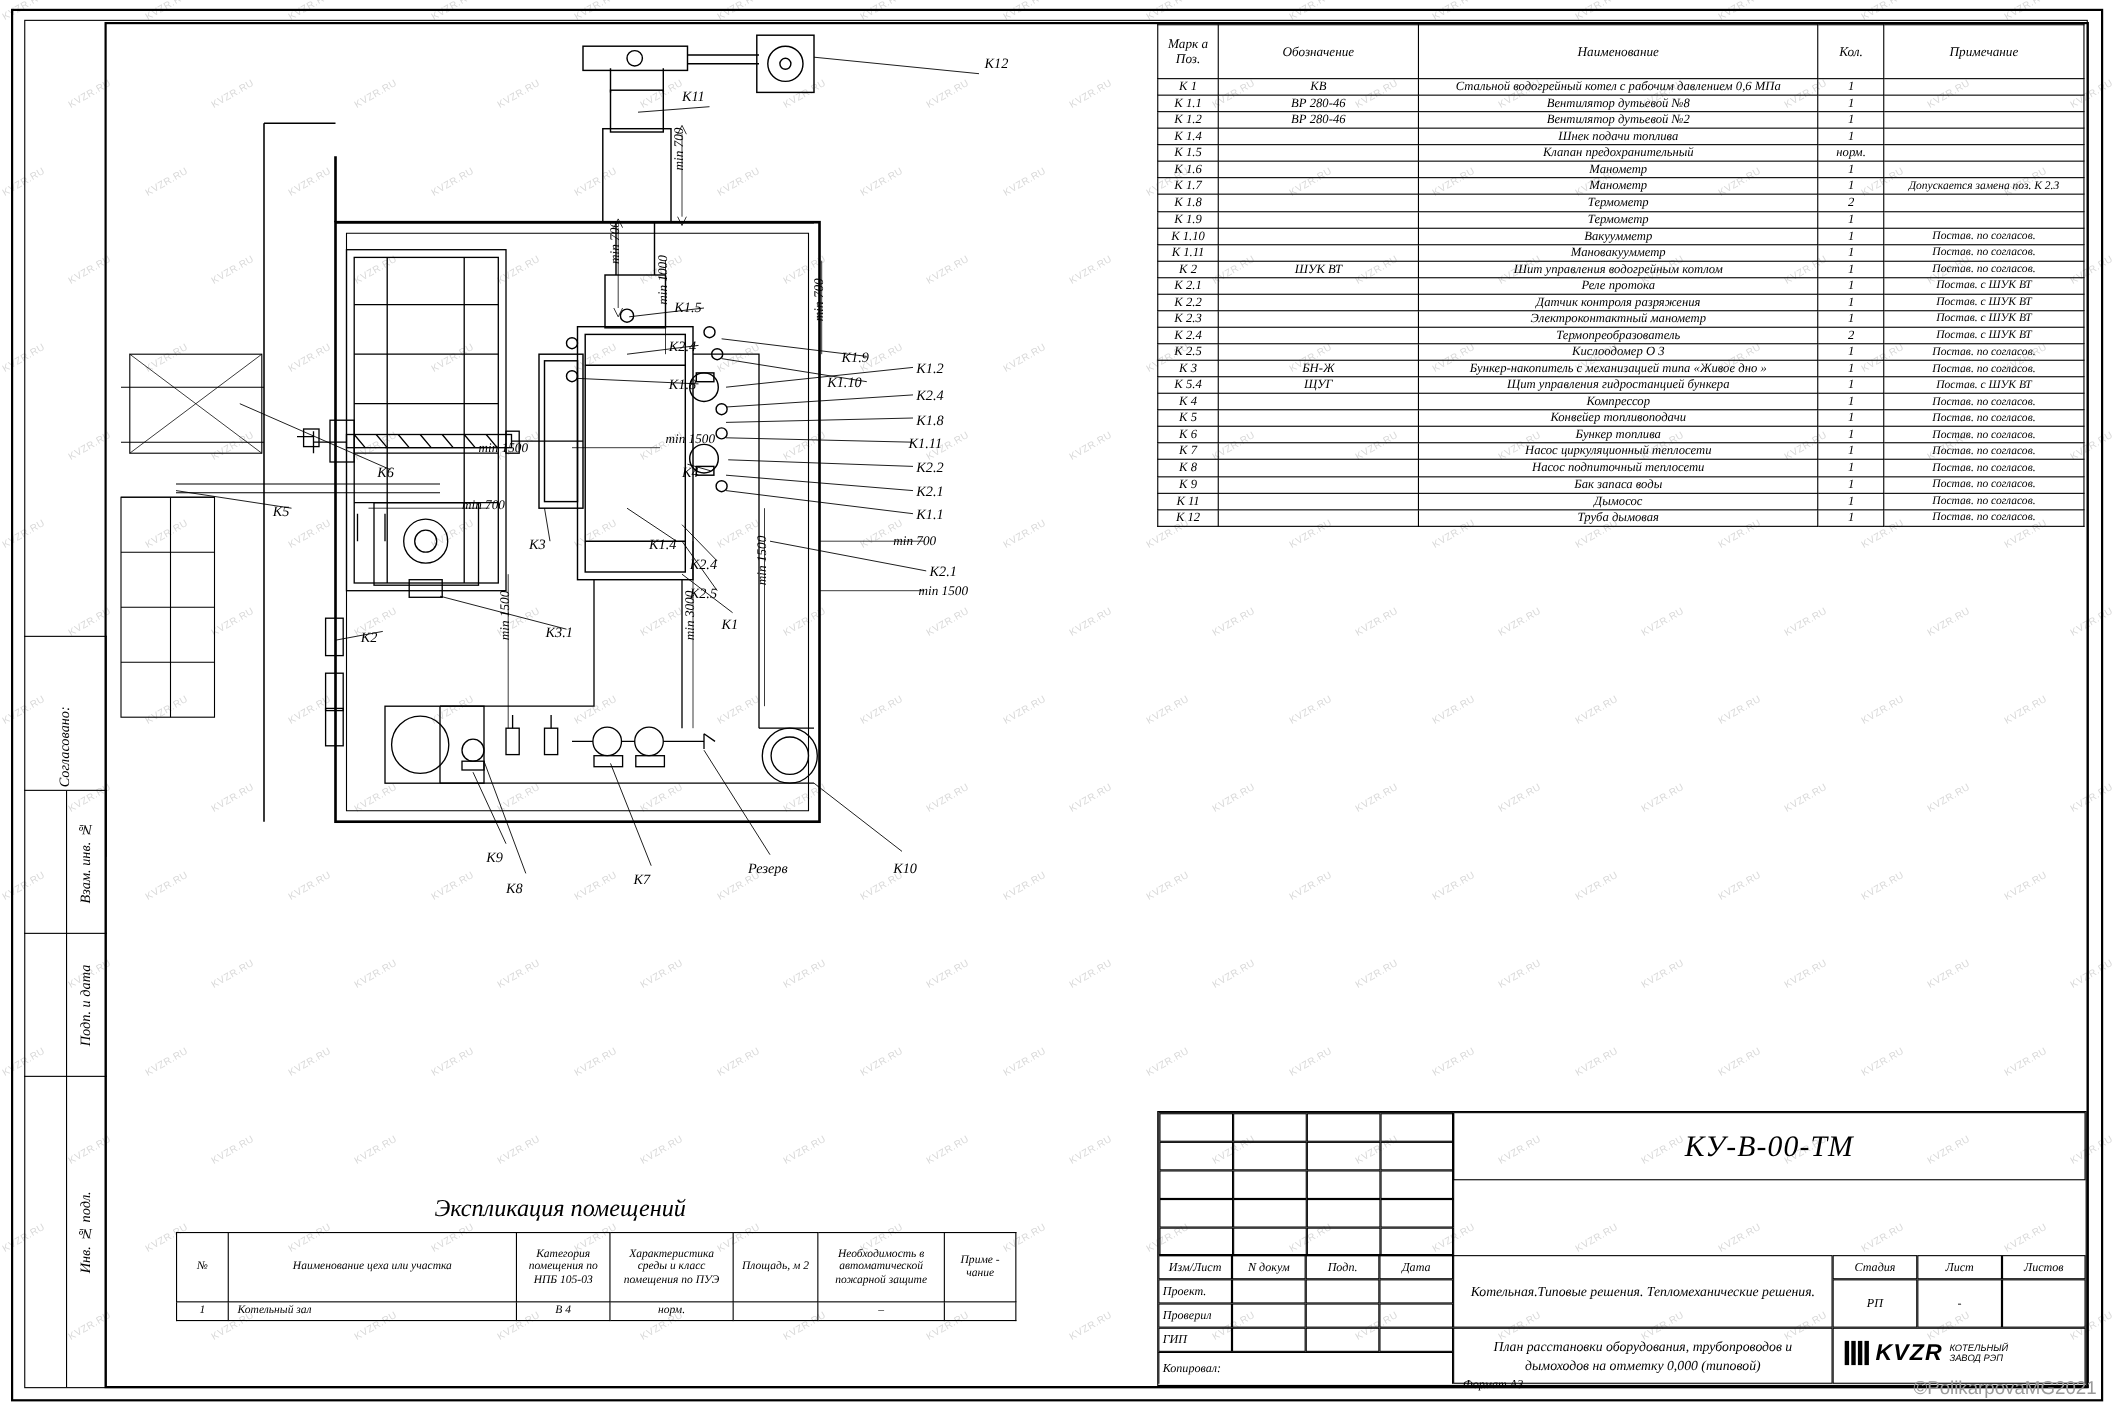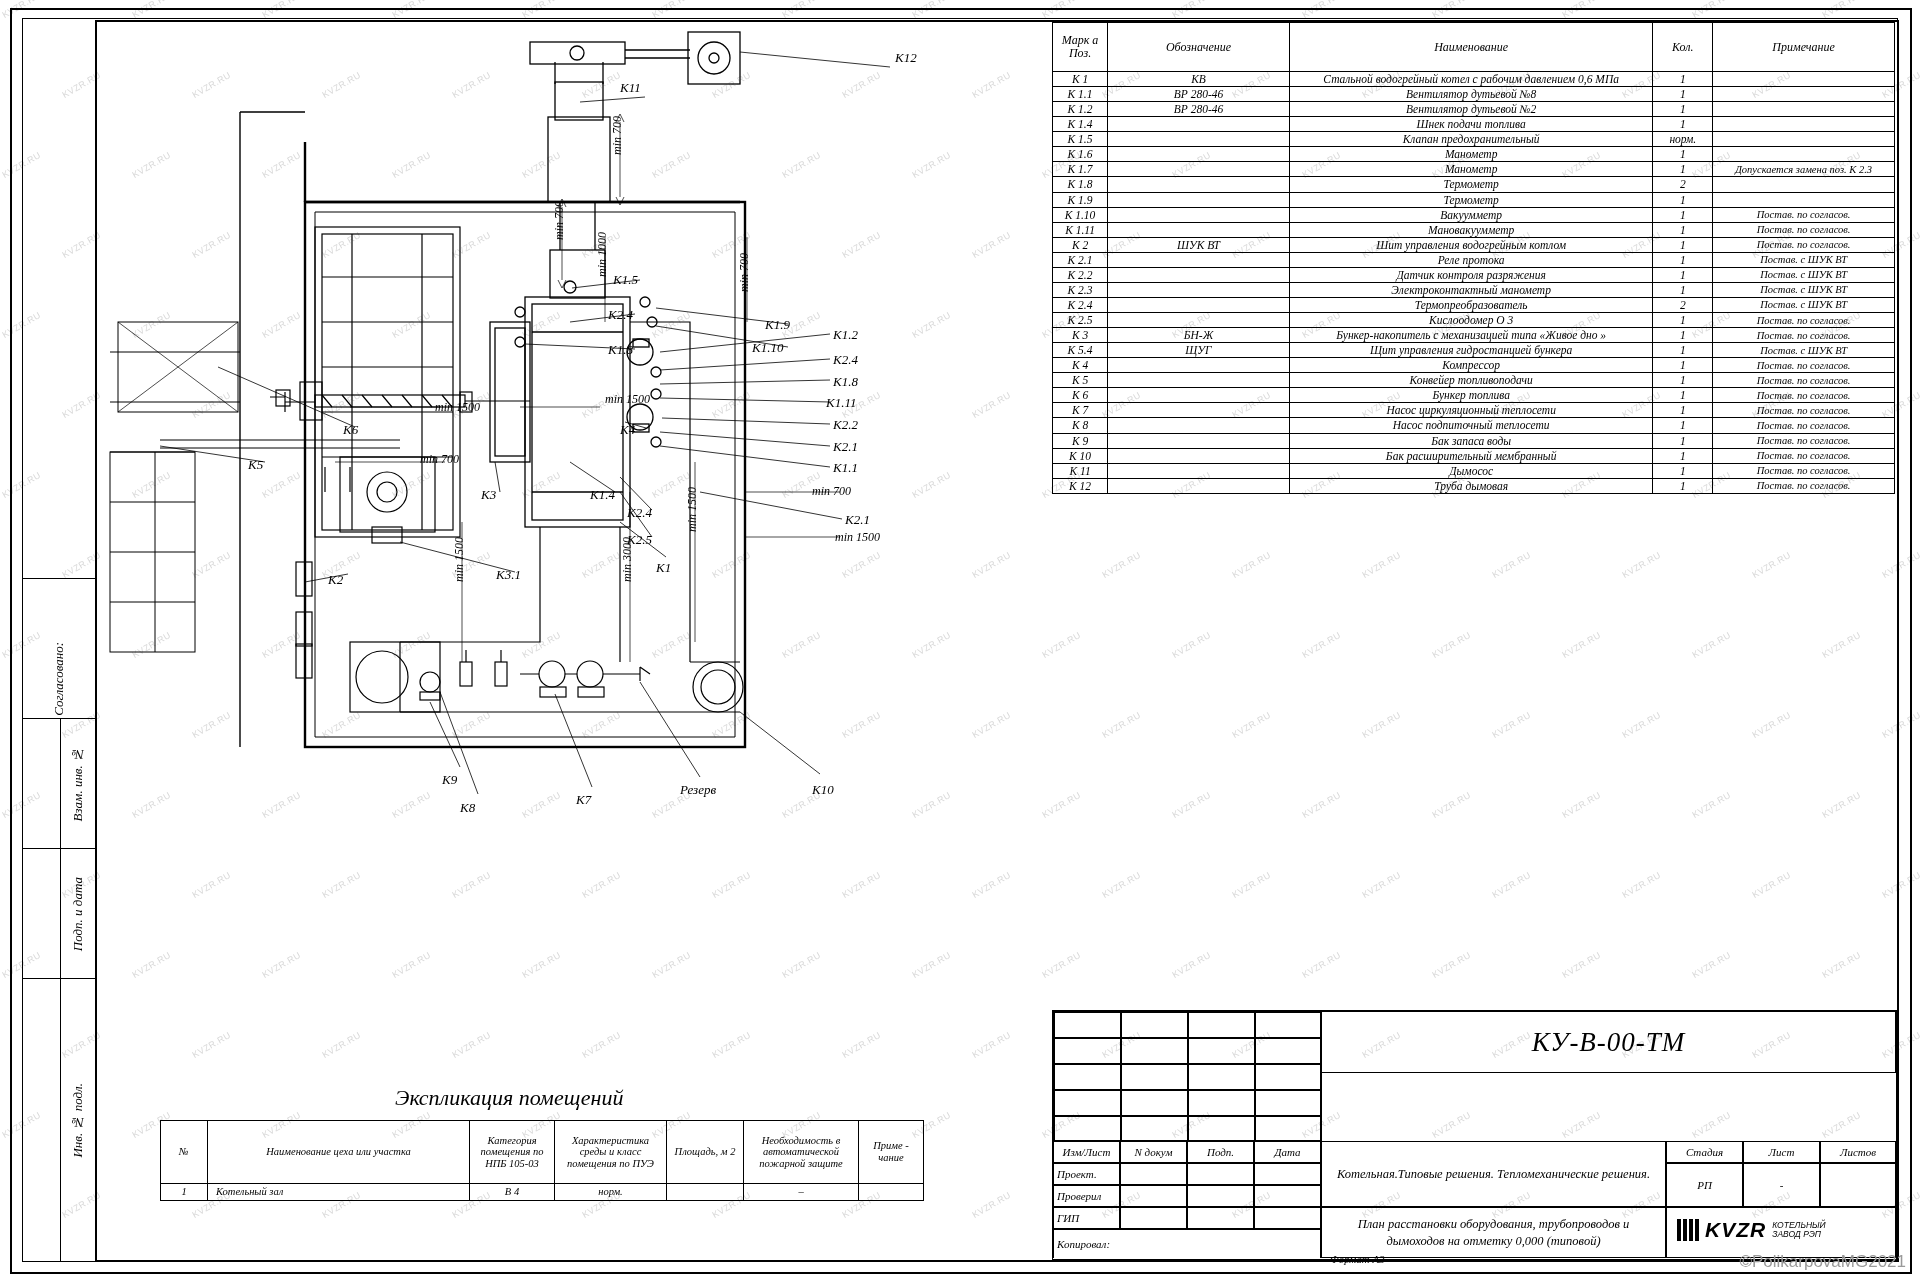--- a/index.html
+++ b/index.html
@@ -731,27 +731,20 @@
           <td class="pr">Постав. по согласов.</td>
         </tr>
         <tr>
           <td class="m">К 9</td>
           <td class="oz"></td>
           <td class="nm">Бак запаса воды</td>
           <td class="kol">1</td>
           <td class="pr">Постав. по согласов.</td>
         </tr>
         <tr>
-          <td class="m">К 10</td>
-          <td class="oz"></td>
-          <td class="nm">Бак расширительный мембранный</td>
-          <td class="kol">1</td>
-          <td class="pr">Постав. по согласов.</td>
-        </tr>
-        <tr>
           <td class="m">К 11</td>
           <td class="oz"></td>
           <td class="nm">Дымосос</td>
           <td class="kol">1</td>
           <td class="pr">Постав. по согласов.</td>
         </tr>
         <tr>
           <td class="m">К 12</td>
           <td class="oz"></td>
           <td class="nm">Труба дымовая</td>

